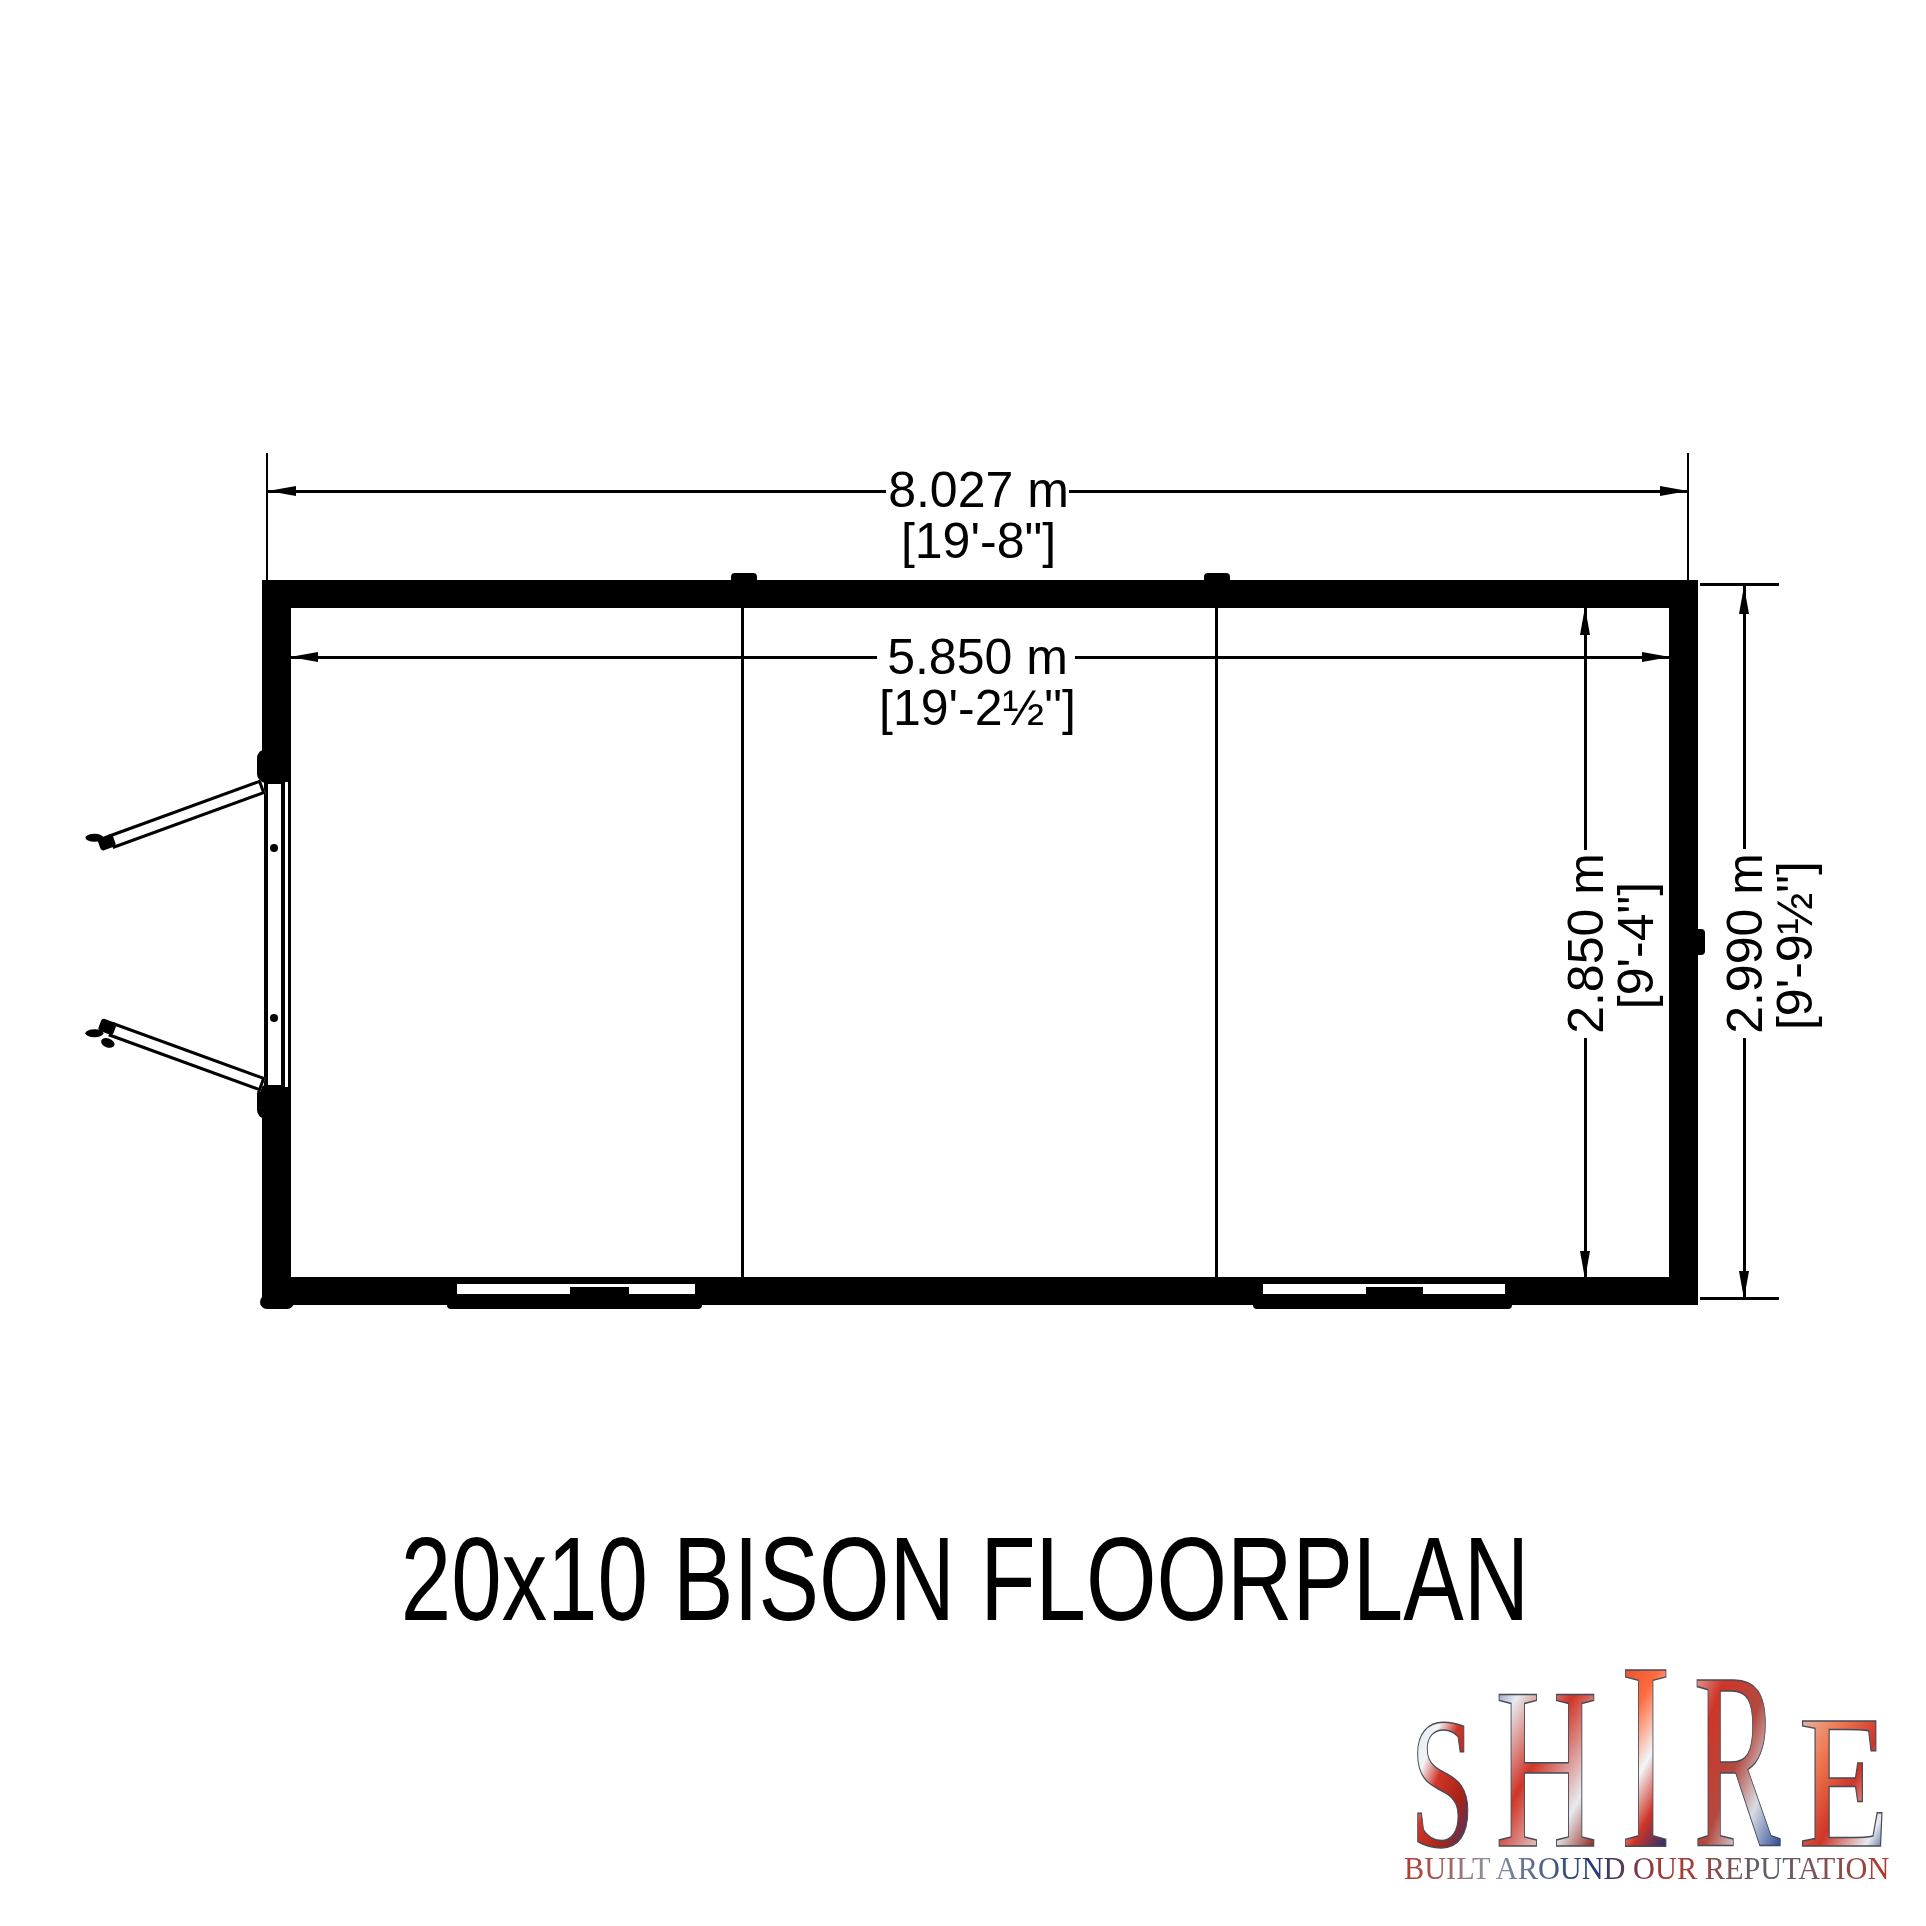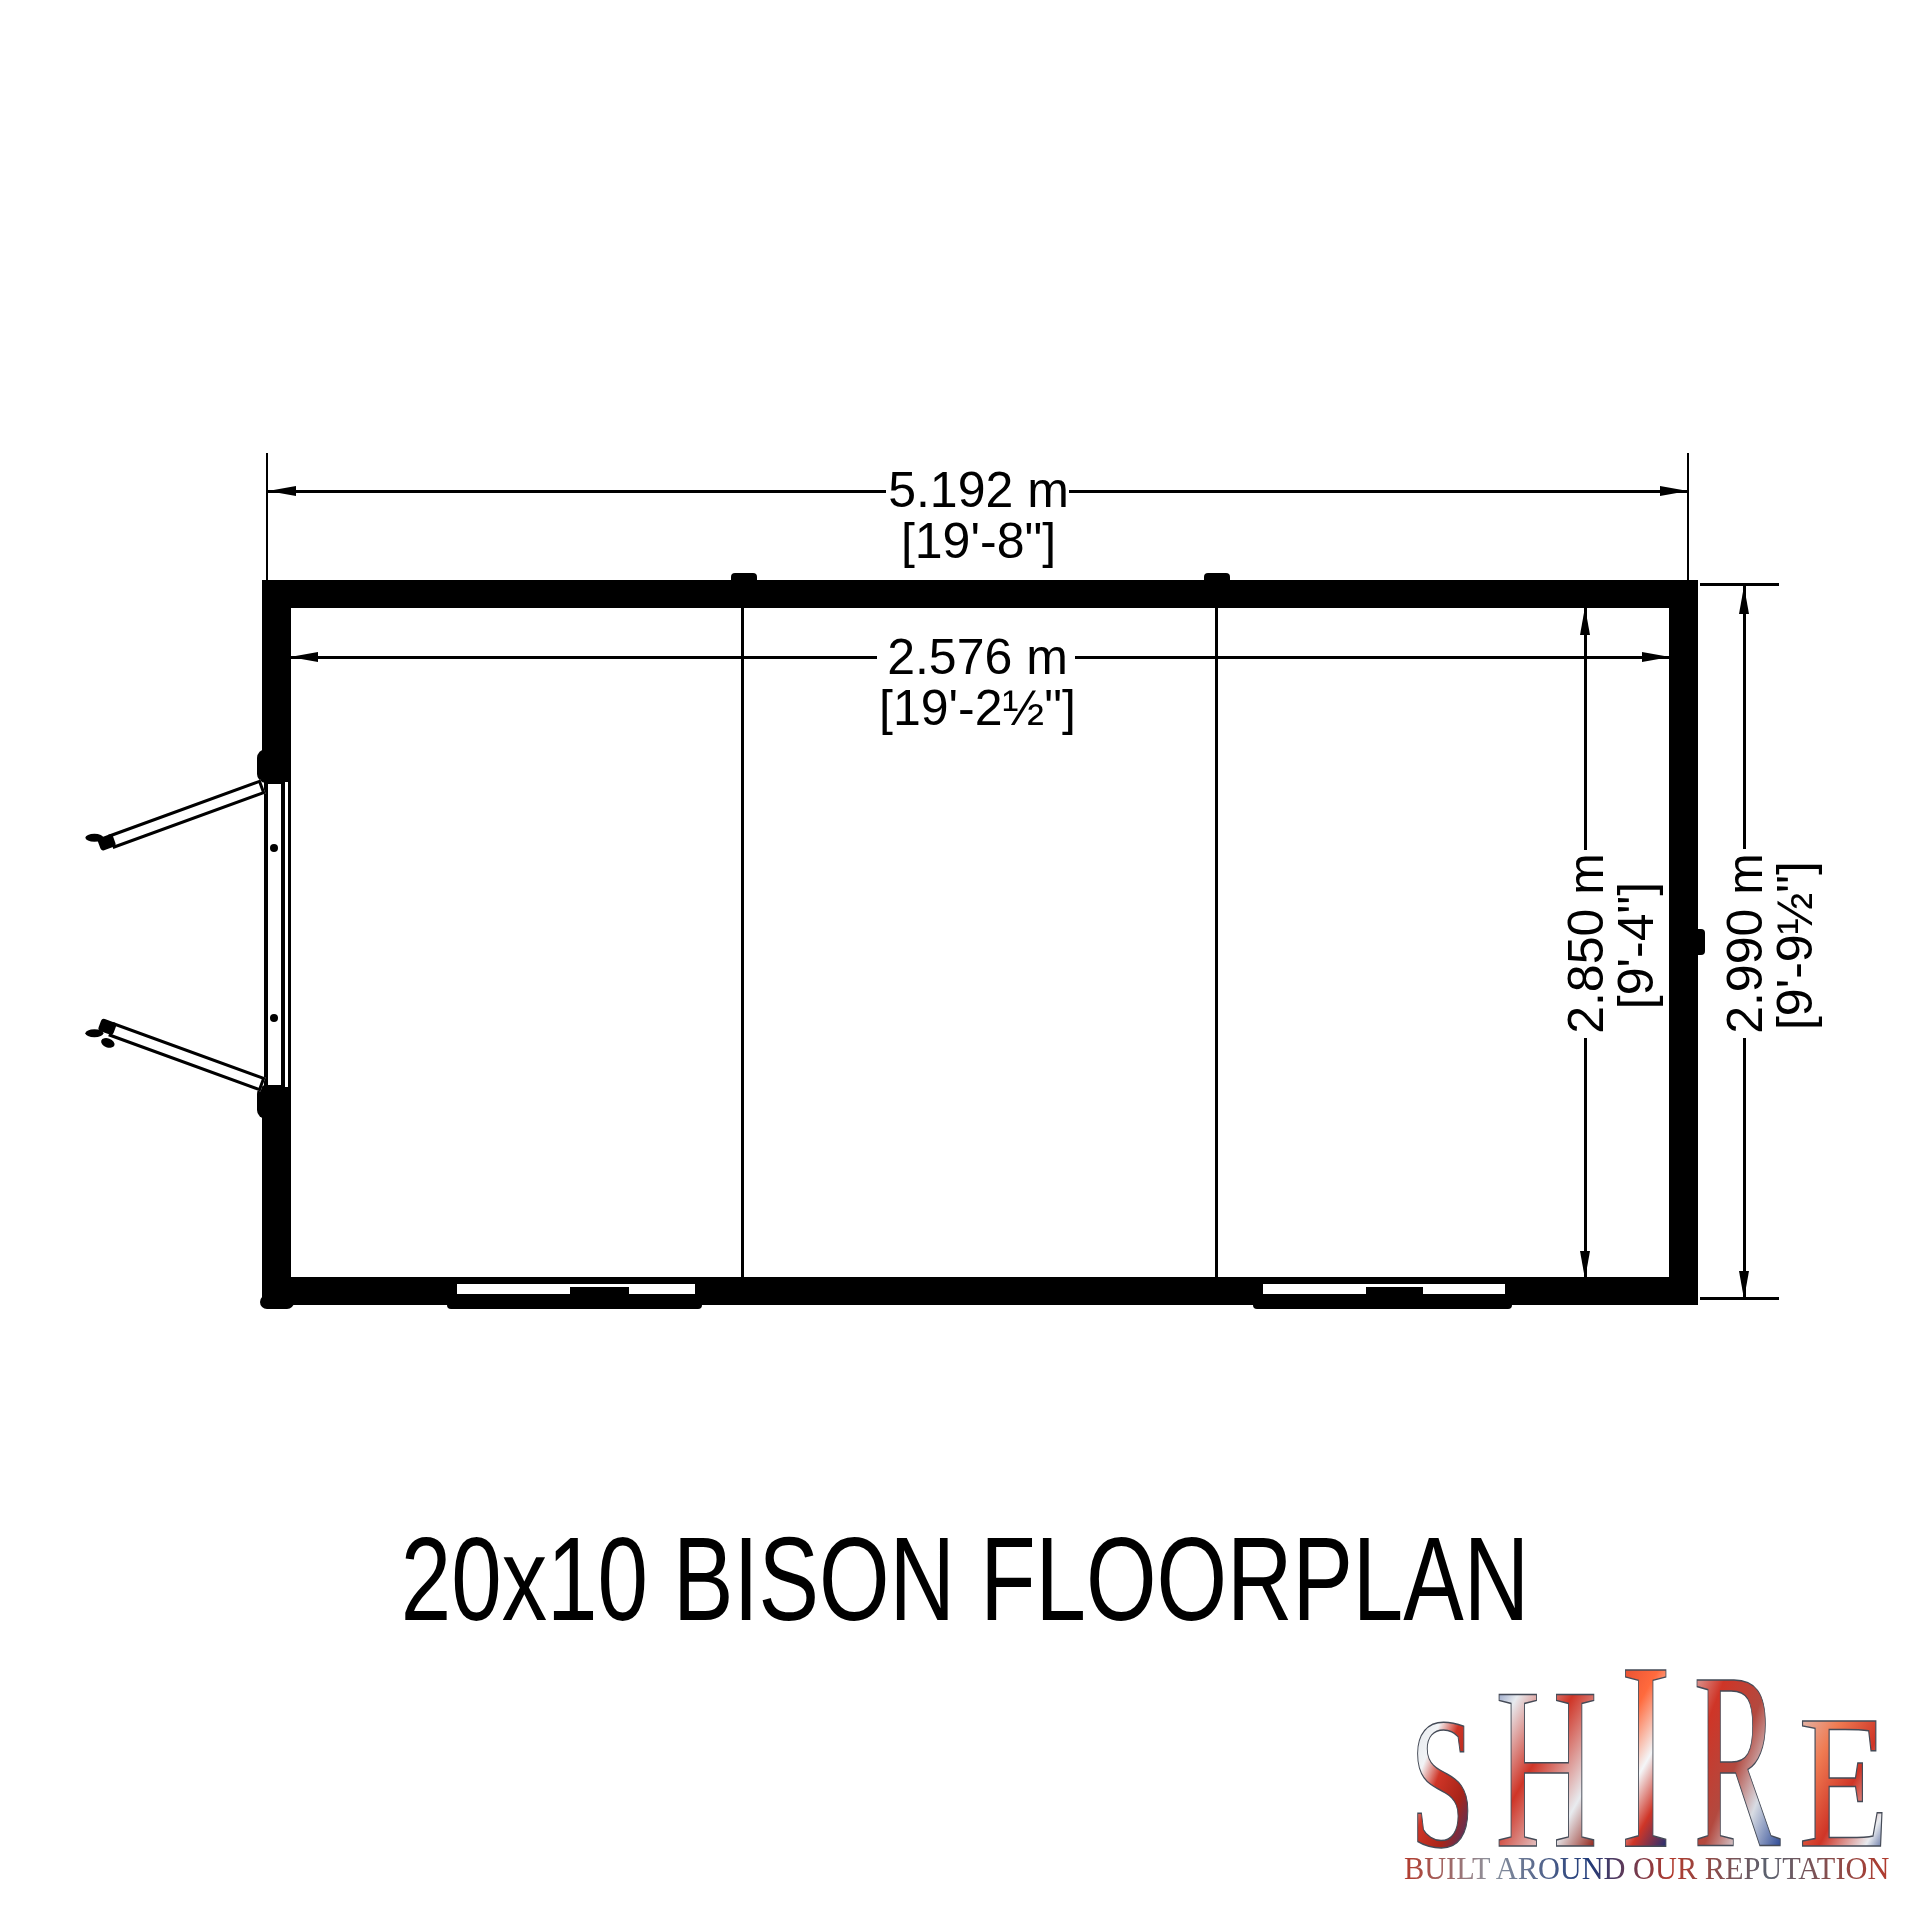--- a/index.html
+++ b/index.html
@@ -32,30 +32,30 @@
 
 <div id="page">
 
   <div class="abs">
     <div class="blk" style="left:266px;top:453px;width:2px;height:129px;"></div>
     <div class="blk" style="left:1687px;top:453px;width:2px;height:129px;"></div>
     <div class="blk" style="left:268px;top:490px;width:618px;height:3px;"></div>
     <div class="blk" style="left:1069px;top:490px;width:619px;height:3px;"></div>
     <div class="arr arr-l" style="left:268px;top:486px;"></div>
     <div class="arr arr-r" style="left:1660px;top:486px;"></div>
-    <div class="dim" style="left:815px;top:464px;width:327px;">5.192 m</div>
+    <div class="dim" style="left:815px;top:464px;width:327px;">8.027 m</div>
     <div class="dim" style="left:815px;top:515px;width:327px;">[19'-8"]</div>
   </div>
 
   <div class="abs">
     <div class="blk" style="left:290px;top:656px;width:587px;height:3px;"></div>
     <div class="blk" style="left:1075px;top:656px;width:595px;height:3px;"></div>
     <div class="arr arr-l" style="left:290px;top:652px;"></div>
     <div class="arr arr-r" style="left:1642px;top:652px;"></div>
-    <div class="dim" style="left:814px;top:631px;width:327px;">2.576 m</div>
+    <div class="dim" style="left:814px;top:631px;width:327px;">5.850 m</div>
     <div class="dim" style="left:814px;top:682px;width:327px;">[19'-2½"]</div>
   </div>
 
   <div class="abs">
     <div class="blk" style="left:1584px;top:608px;width:3px;height:242px;"></div>
     <div class="blk" style="left:1584px;top:1038px;width:3px;height:242px;"></div>
     <div class="arr arr-u" style="left:1580px;top:607px;"></div>
     <div class="arr arr-d" style="left:1580px;top:1251px;"></div>
     <div class="dim rot" style="left:1438px;top:917px;width:297px;">2.850 m</div>
     <div class="dim rot" style="left:1488px;top:919px;width:297px;">[9'-4"]</div>

